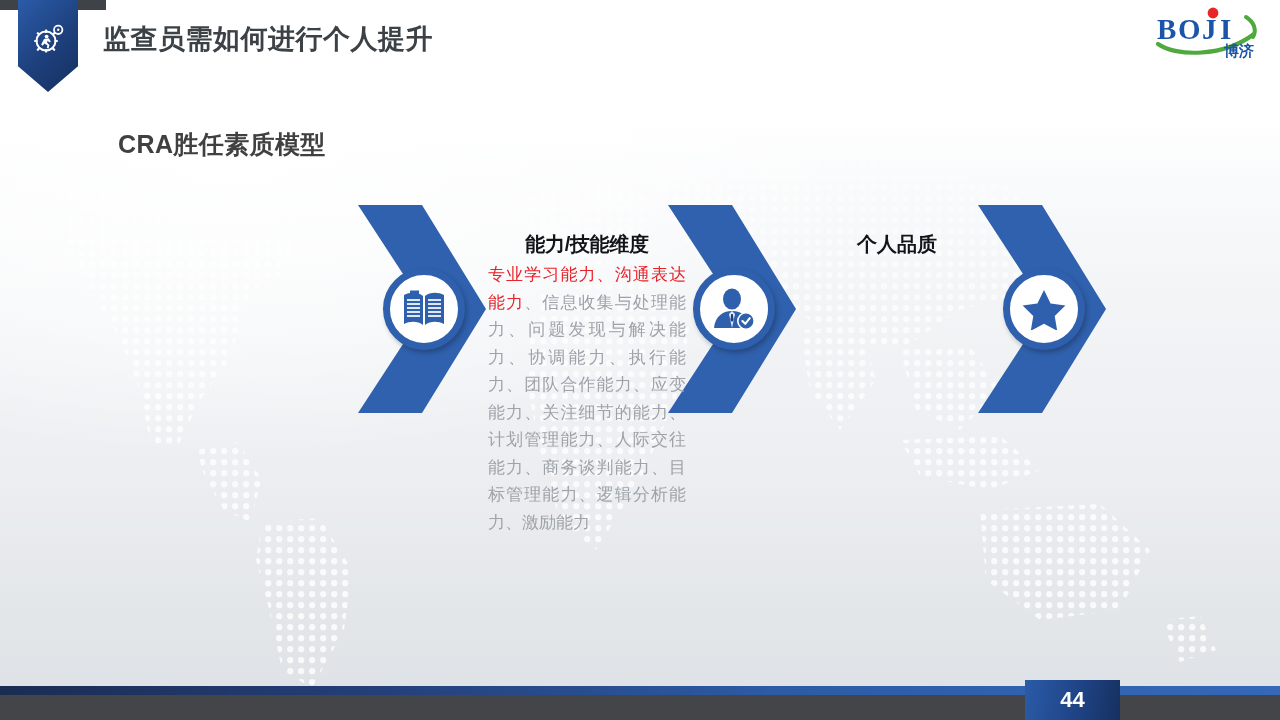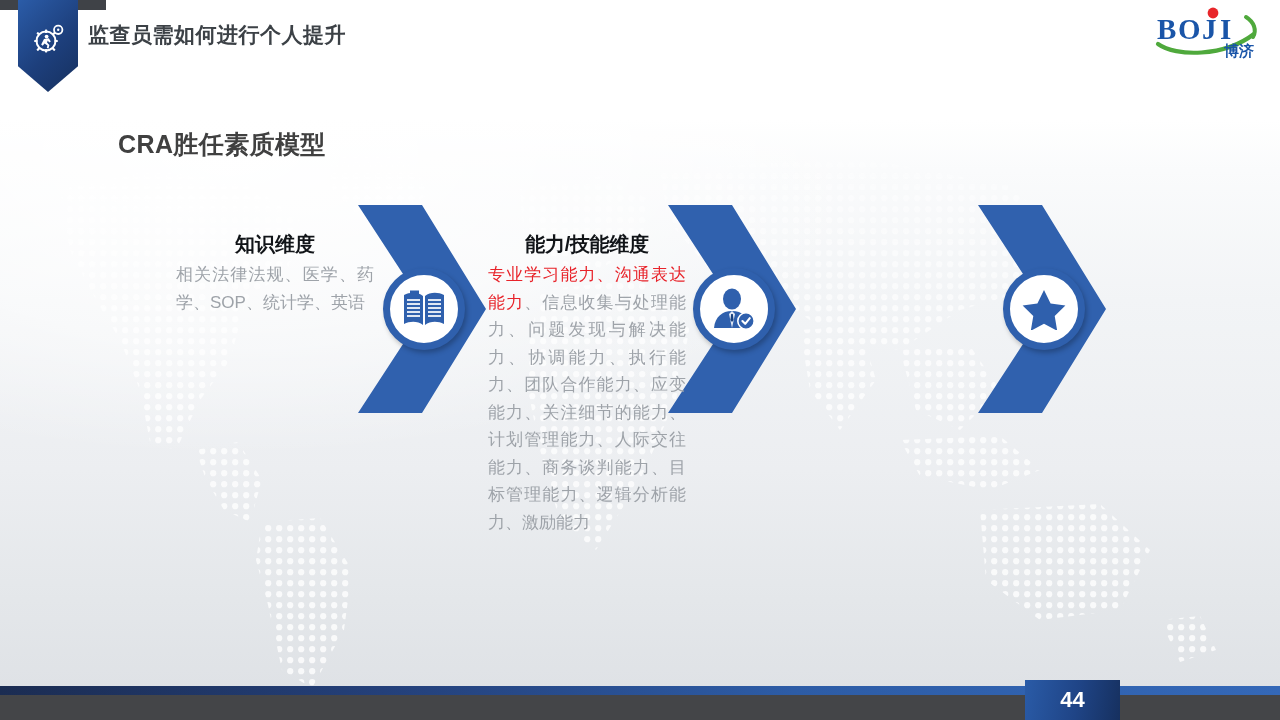--- a/index.html
+++ b/index.html
@@ -69,22 +69,22 @@
   .header-banner-icon {
     position: absolute;
     left: 18px; top: 18px;
     width: 60px; height: 44px;
     display: flex;
     align-items: center;
     justify-content: center;
   }
   .header-title {
     position: absolute;
-    left: 88px; top: 21px;
-    font-size: 21px;
+    left: 103px; top: 21px;
+    font-size: 27px;
     font-weight: bold;
     color: #3c4146;
     letter-spacing: 0.5px;
     white-space: nowrap;
   }
 
   
   .logo {
     position: absolute;
     right: 12px; top: 4px;
@@ -337,35 +337,30 @@
       <path d="M30.4,33 L33.2,35.8 L37.8,30.2" fill="none" stroke="#ffffff" stroke-width="2.1" stroke-linecap="round" stroke-linejoin="round"></path>
     </svg>
   </div>
 
   <div class="badge badge-3">
     <svg width="44" height="42" viewBox="0 0 44 42">
       <path d="M22,2 L28.6,15.4 L43.4,17.6 L32.7,28 L35.2,42.8 L22,35.8 L8.8,42.8 L11.3,28 L0.6,17.6 L15.4,15.4 Z" fill="#2f60ad"></path>
     </svg>
   </div>
 
-  <div class="col col-1">
-    <div class="col-head">知识维度</div>
-    <div class="col-body">
-      <span class="hi"></span><span>相关法律法规、医学、药学、SOP、统计学、英语</span>
-    </div>
-  </div>
 
   <div class="col col-2">
     <div class="col-head">能力/技能维度</div>
     <div class="col-body">
       <span class="hi">专业学习能力、沟通表达能力</span><span>、信息收集与处理能力、问题发现与解决能力、协调能力、执行能力、团队合作能力、应变能力、关注细节的能力、计划管理能力、人际交往能力、商务谈判能力、目标管理能力、逻辑分析能力、激励能力</span>
     </div>
   </div>
 
   <div class="col col-3">
+    <div class="col-head">个人品质</div>
   </div>
 
   <div class="bottom-blue"></div>
   <div class="bottom-dark"></div>
   <div class="page-tag-notch"></div>
   <div class="page-tag">44</div>
 
 </div>
 
 </body></html>

